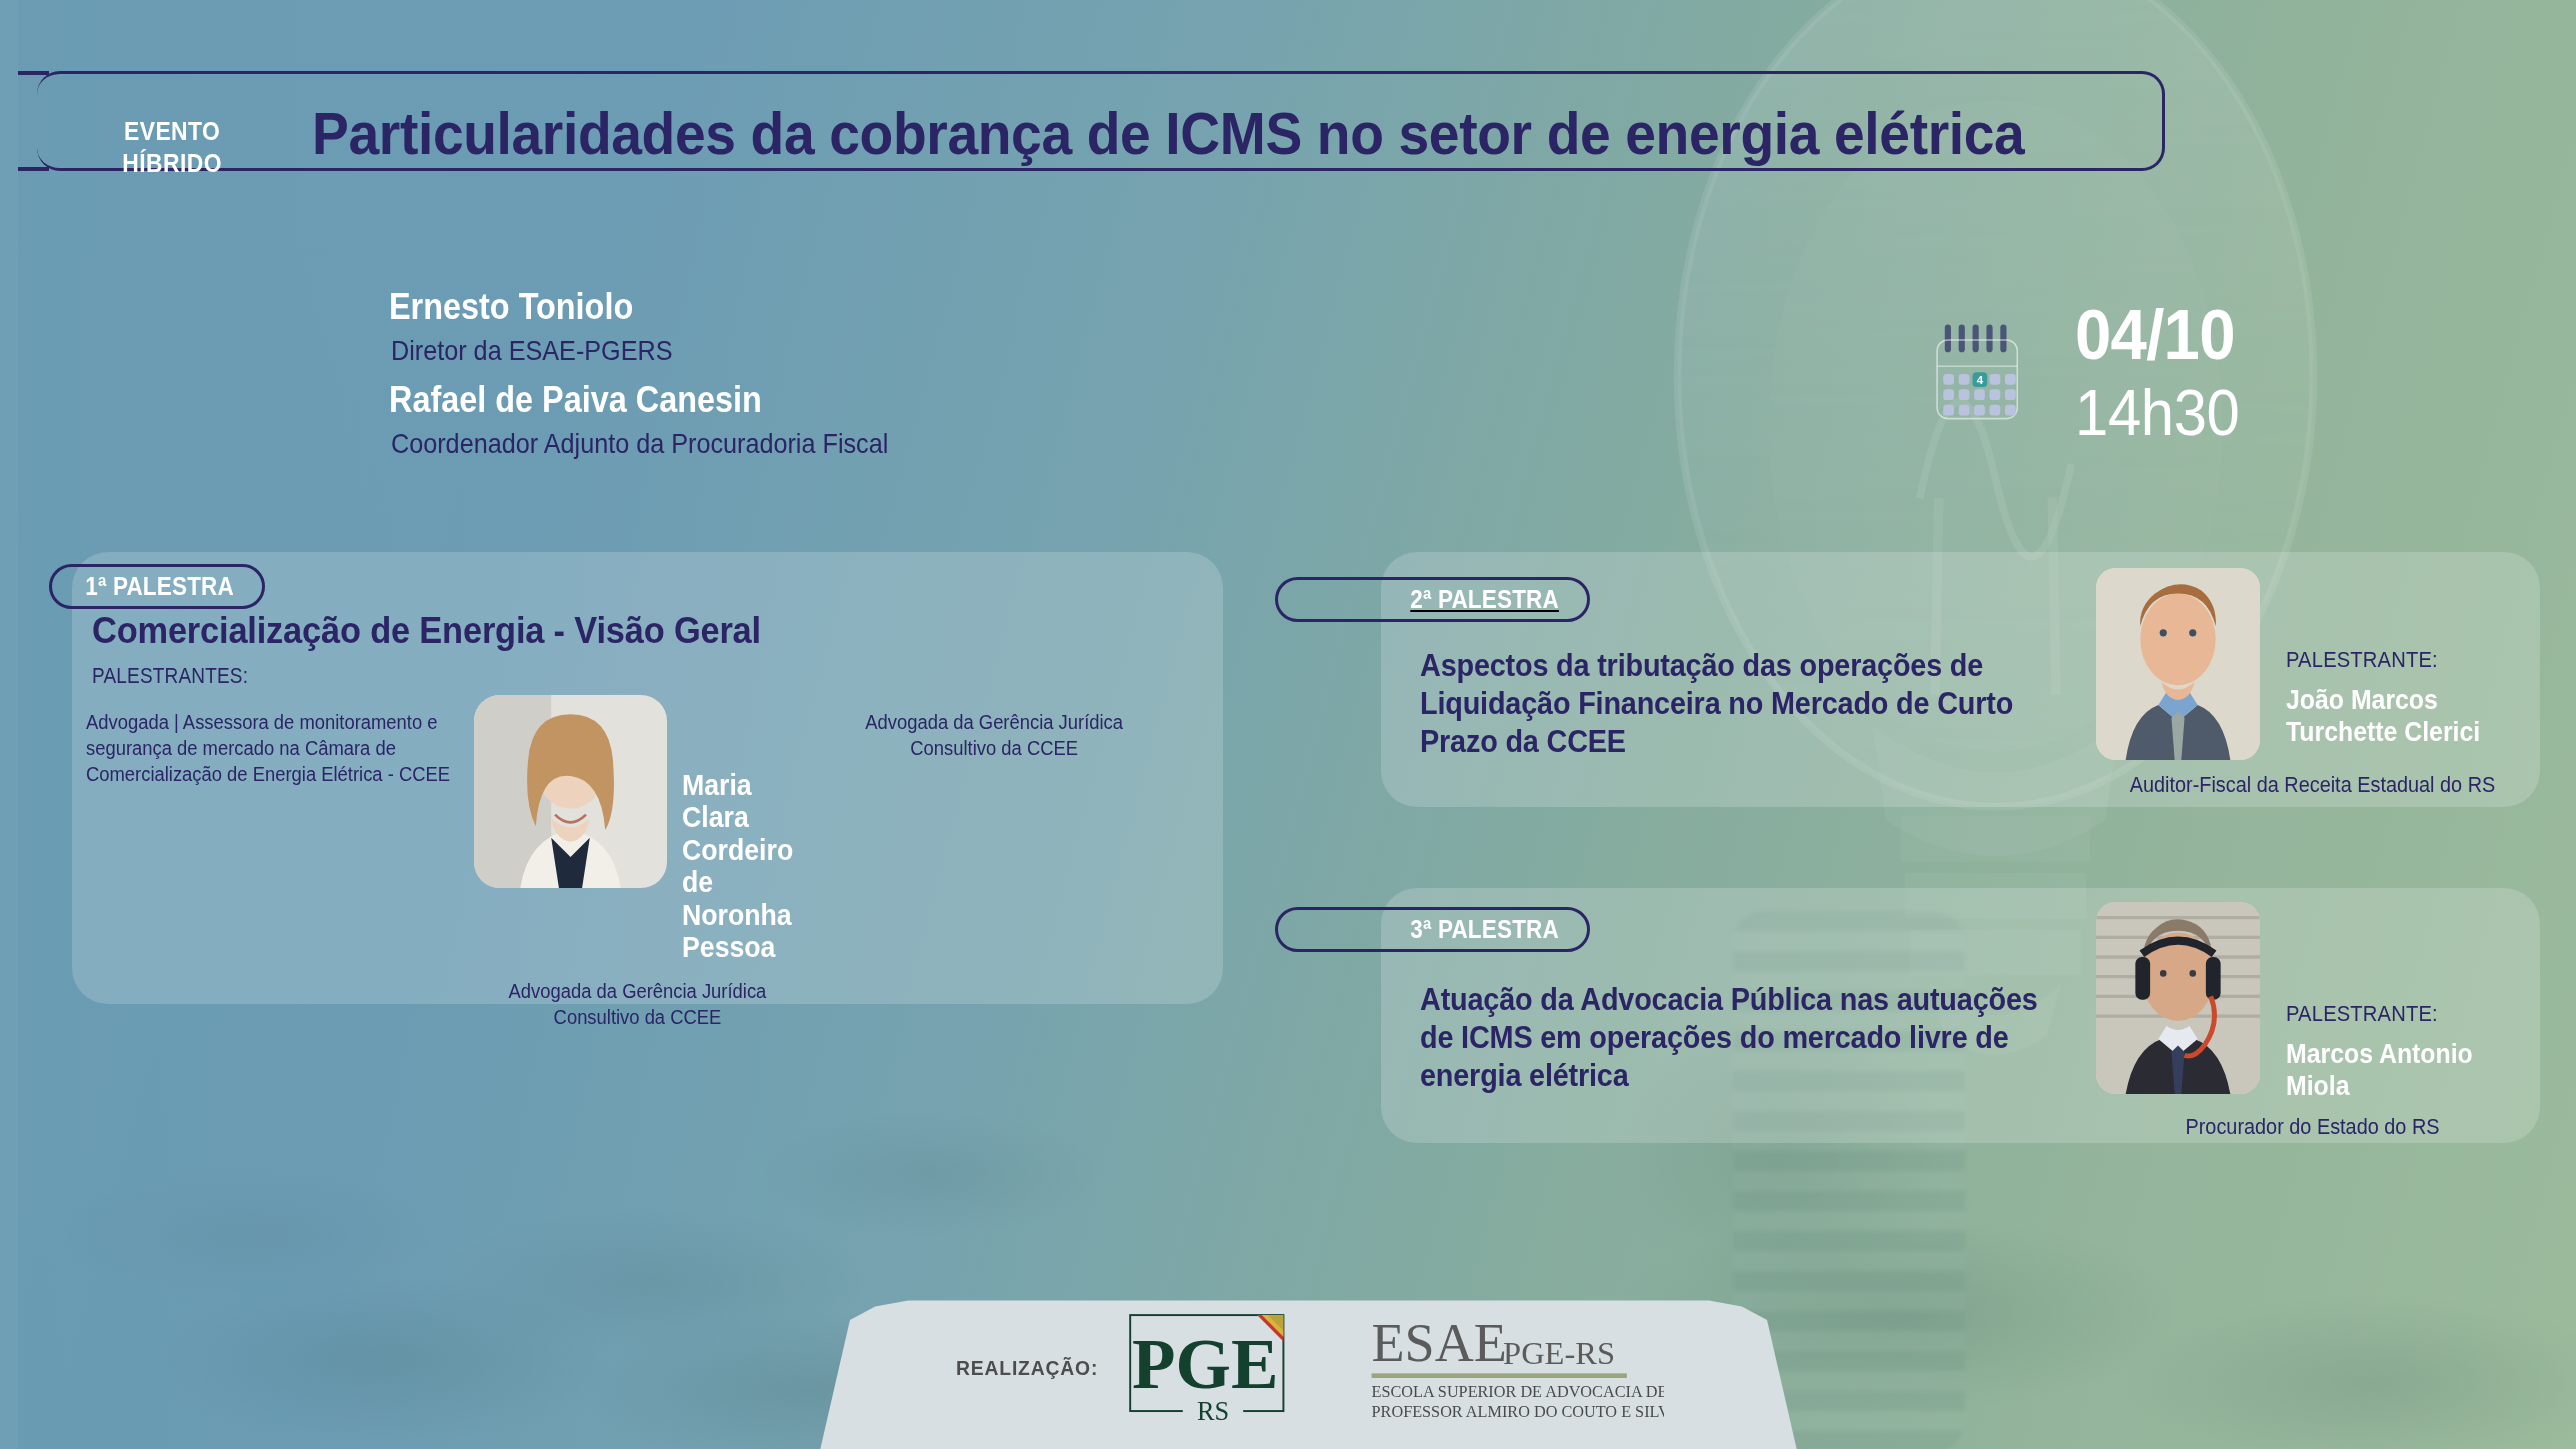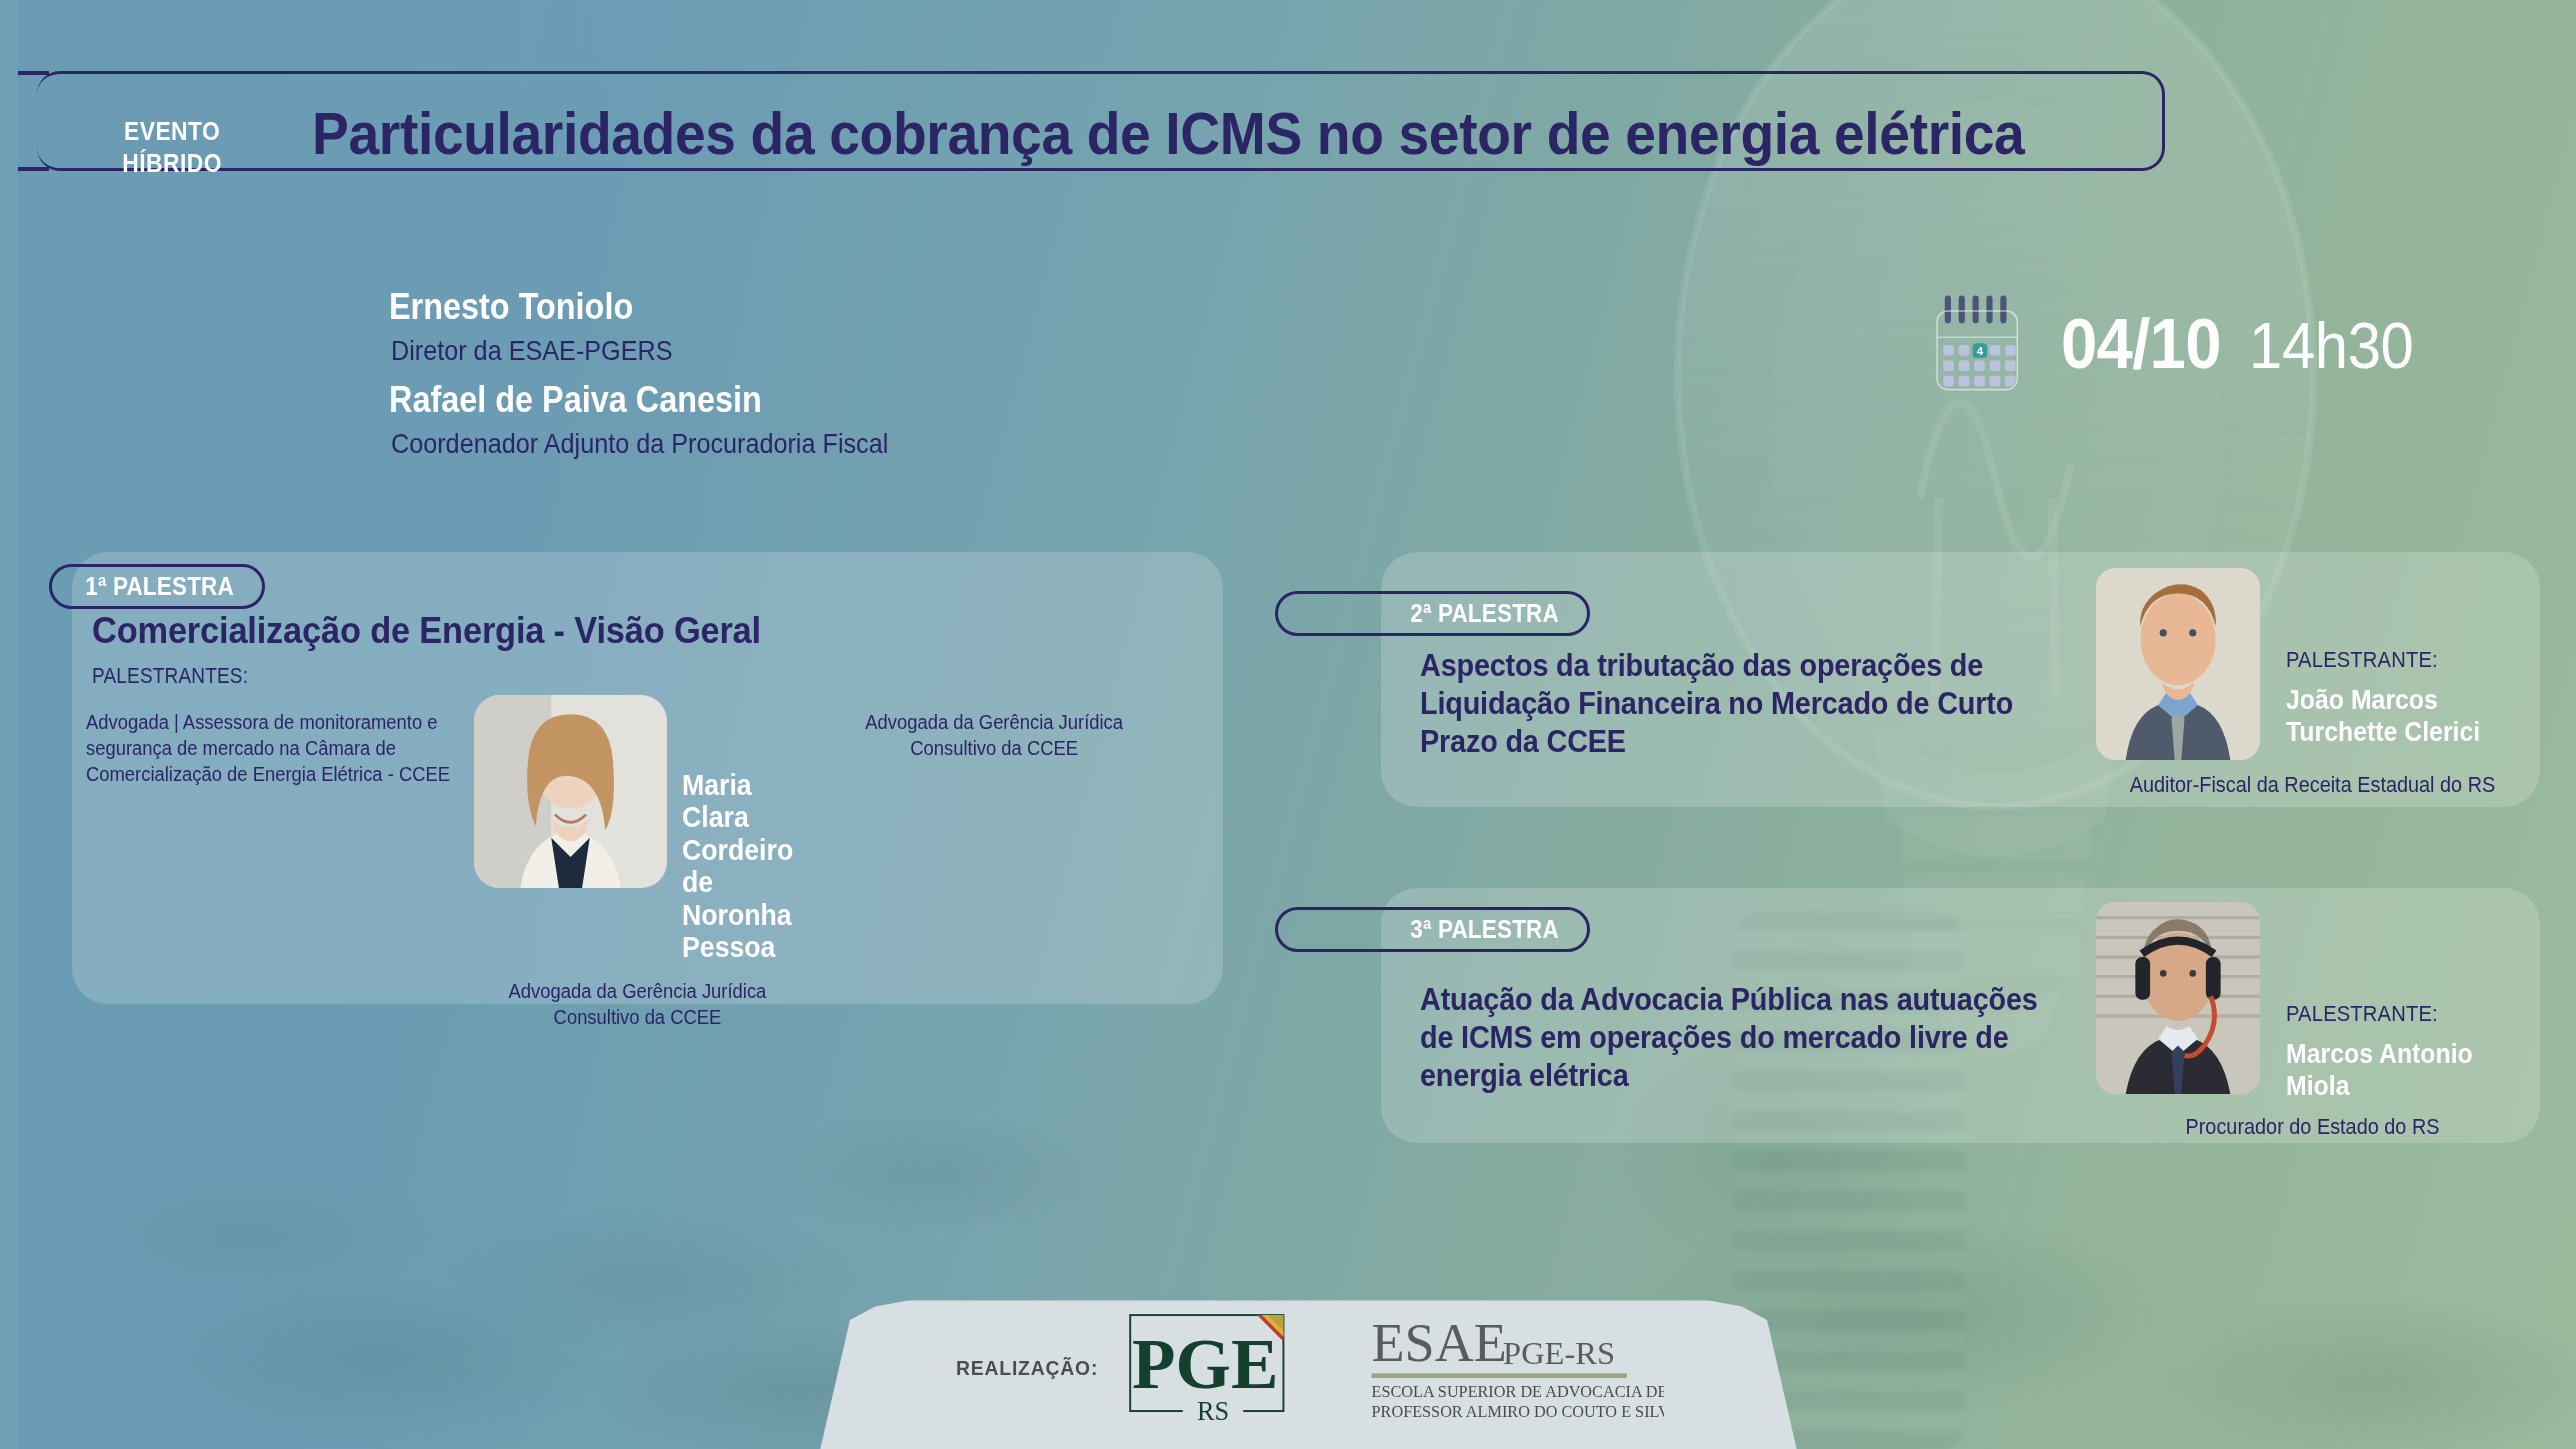--- a/index.html
+++ b/index.html
@@ -60,35 +60,35 @@
   .host-2 .host-name{position:absolute;left:301px;top:0;white-space:nowrap;margin:0;}
   .host-2 .host-sub{position:absolute;left:303px;top:46px;white-space:nowrap;}
 
   
   .datewrap{position:absolute;left:1916px;top:294px;display:flex;align-items:center;gap:36px;}
   .cal-icon{width:91px;height:99px;}
   .date-main{color:#ffffff;font-size:71px;font-weight:700;letter-spacing:-0.8px;
     transform:scaleX(.92);transform-origin:left center;}
   .date-time{color:#ffffff;font-size:65px;font-weight:400;letter-spacing:-0.4px;
     transform:scaleX(.92);transform-origin:left center;margin-left:14px;}
-  .daterow{display:flex;align-items:baseline;}
+  .daterow{display:flex;align-items:baseline;flex-direction:column;}
 
   
   .panel{position:absolute;background:rgba(255,255,255,.18);border-radius:36px;}
   .panel-1{left:54px;top:552px;width:1151px;height:452px;}
   .panel-2{left:1363px;top:552px;width:1159px;height:255px;}
   .panel-3{left:1363px;top:888px;width:1159px;height:255px;}
 
   .badge{position:absolute;border:3.1px solid #2b2566;border-radius:29px;height:45px;
     box-sizing:border-box;display:flex;align-items:center;justify-content:flex-end;
     padding-right:20px;}
   .badge span{color:#ffffff;font-size:25px;font-weight:700;letter-spacing:0.2px;
     transform:scaleX(.9);transform-origin:center;white-space:nowrap;}
   .badge-1{left:31px;top:564px;width:216px;}
-  .badge-2{left:1257px;top:591px;width:315px;}
+  .badge-2{left:1257px;top:577px;width:315px;text-decoration:underline;}
   .badge-3{left:1257px;top:907px;width:315px;}
 
   .talk-title-1{position:absolute;left:74px;top:610px;width:1066px;
     color:#2b2566;font-size:37px;font-weight:700;letter-spacing:-0.2px;
     transform:scaleX(.93);transform-origin:left center;white-space:nowrap;}
   .palestrantes-lbl{position:absolute;left:74px;top:663px;color:#2b2566;
     font-size:21.6px;font-weight:400;letter-spacing:0.2px;
     transform:scaleX(.88);transform-origin:left center;}
 
   .spk{position:absolute;}

